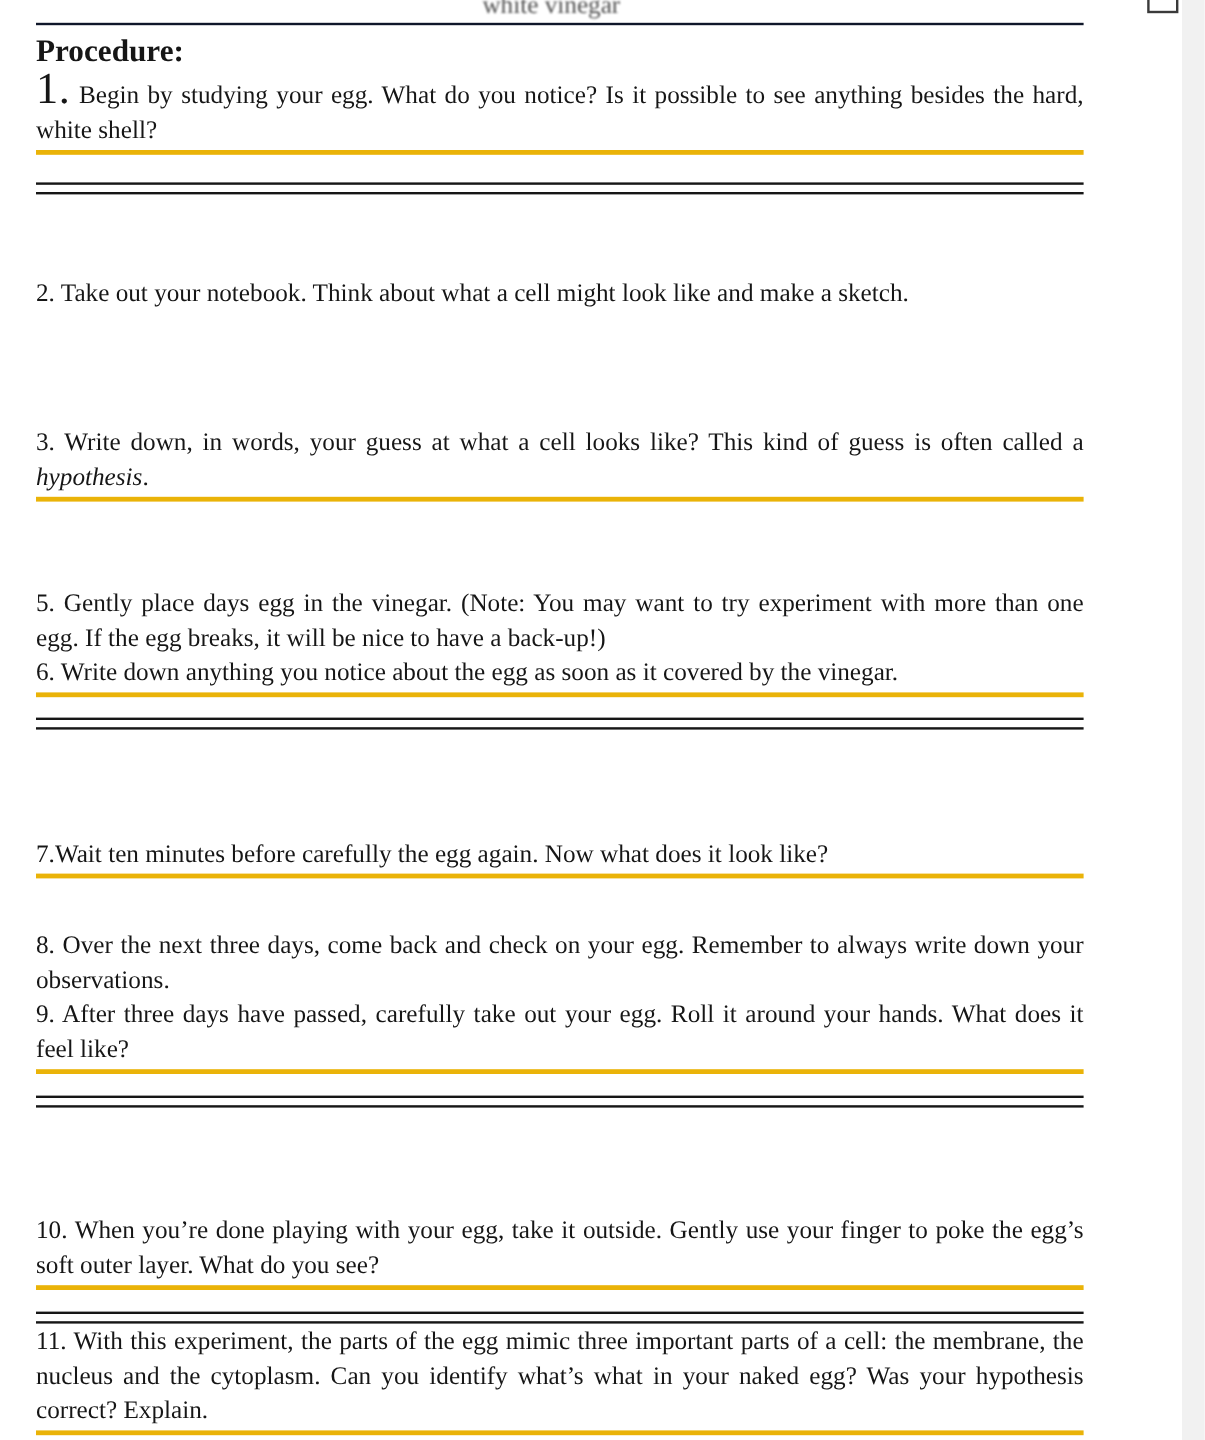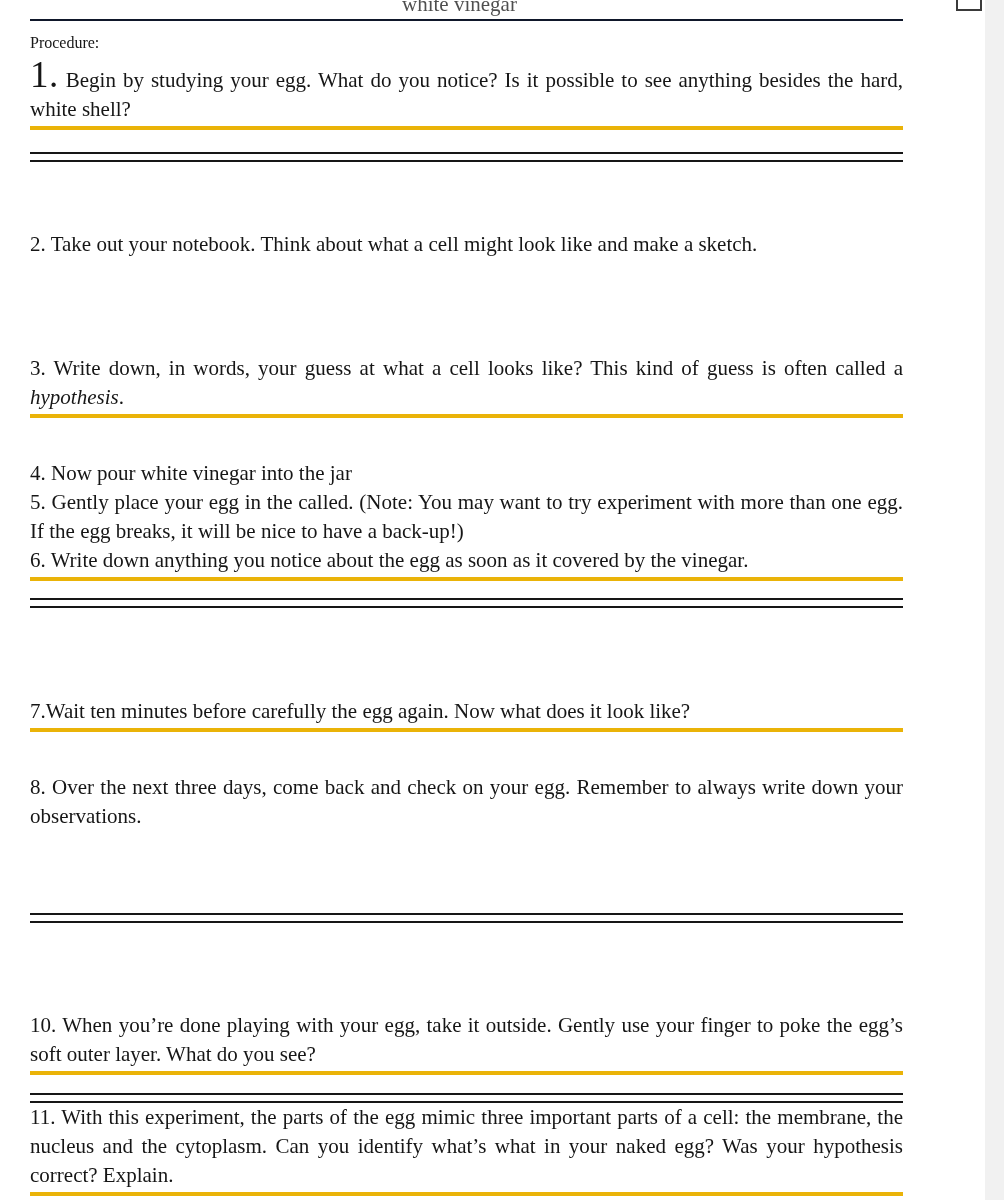--- a/index.html
+++ b/index.html
@@ -19,21 +19,21 @@
   .justify { text-align:justify; }
   .underlined { border-bottom:4px solid #eab308; padding-bottom:2px; }
 
   .double-rule {
     position:absolute; left:30px; width:873px; height:10px;
     border-top:2px solid #161616; border-bottom:2px solid #161616;
   }
 
   .big-num { font-size:37px; line-height:29px; letter-spacing:0.5px; }
 
-  .heading { font-weight:normal; font-size:16px; line-height:26px; }
+  .heading { font-weight:bold; font-size:26px; line-height:26px; }
 
   .em-word { font-weight:normal; font-style:italic; }
 
   .top-cut {
     position:absolute; left:30px; top:0; width:873px; height:21px;
     border-bottom:2px solid #0f172a; overflow:hidden;
   }
   .top-cut .frag {
     position:absolute; left:372px; top:-8px;
     font-size:21px; color:#3c3c3c;
@@ -66,32 +66,32 @@
   <div class="block heading" style="top:30px;">Procedure:</div>
 
   <div class="block justify underlined" style="top:60px;"><span class="big-num">1.</span> <span>Begin by studying your egg. What do you notice? Is it possible to see anything besides the hard, white shell?</span></div>
 
   <div class="double-rule" style="top:152px;"></div>
 
   <div class="block justify" style="top:207px;margin-top:23px;"><span>2.</span> <span>Take out your notebook. Think about what a cell might look like and make a sketch.</span></div>
 
   <div class="block justify underlined" style="top:354px;"><span>3.</span> <span>Write down, in words, your guess at what a cell looks like? This kind of guess is often called a </span><span class="em-word">hypothesis</span><span>.</span></div>
 
-  <div class="block" style="top:459px;"><span>4.</span> <span>Now pour white vinegar into the jar</span></div>
 
-  <div class="block justify" style="top:488px;"><span>5.</span> <span>Gently place your egg in the called. (Note: You may want to try experiment with more than one egg. If the egg breaks, it will be nice to have a back-up!)</span></div>
+  <div class="block justify" style="top:488px;"><span>5.</span> <span>Gently place days egg in the vinegar. (Note: You may want to try experiment with more than one egg. If the egg breaks, it will be nice to have a back-up!)</span></div>
 
   <div class="block underlined" style="top:546px;"><span>6.</span> <span>Write down anything you notice about the egg as soon as it covered by the vinegar.</span></div>
 
   <div class="double-rule" style="top:598px;"></div>
 
   <div class="block underlined" style="top:697px;"><span>7.</span><span>Wait ten minutes before carefully the egg again. Now what does it look like?</span></div>
 
   <div class="block justify" style="top:773px;"><span>8.</span> <span>Over the next three days, come back and check on your egg. Remember to always write down your observations.</span></div>
 
+  <div class="block justify underlined" style="top:831px;"><span>9.</span> <span>After three days have passed, carefully take out your egg. Roll it around your hands. What does it feel like?</span></div>
 
   <div class="double-rule" style="top:913px;"></div>
 
   <div class="block justify underlined" style="top:1011px;"><span>10.</span> <span>When you’re done playing with your egg, take it outside. Gently use your finger to poke the egg’s soft outer layer. What do you see?</span></div>
 
   <div class="double-rule" style="top:1093px;"></div>
 
   <div class="block justify underlined" style="top:1103px;"><span>11.</span> <span>With this experiment, the parts of the egg mimic three important parts of a cell: the membrane, the nucleus and the cytoplasm. Can you identify what’s what in your naked egg? Was your hypothesis correct? Explain.</span></div>
 
 </div>

